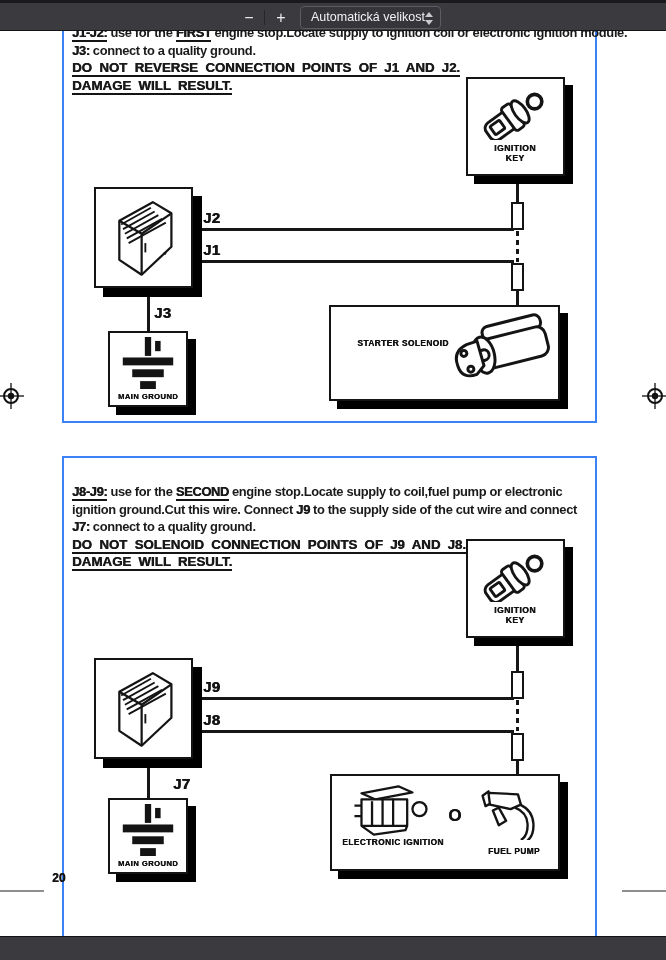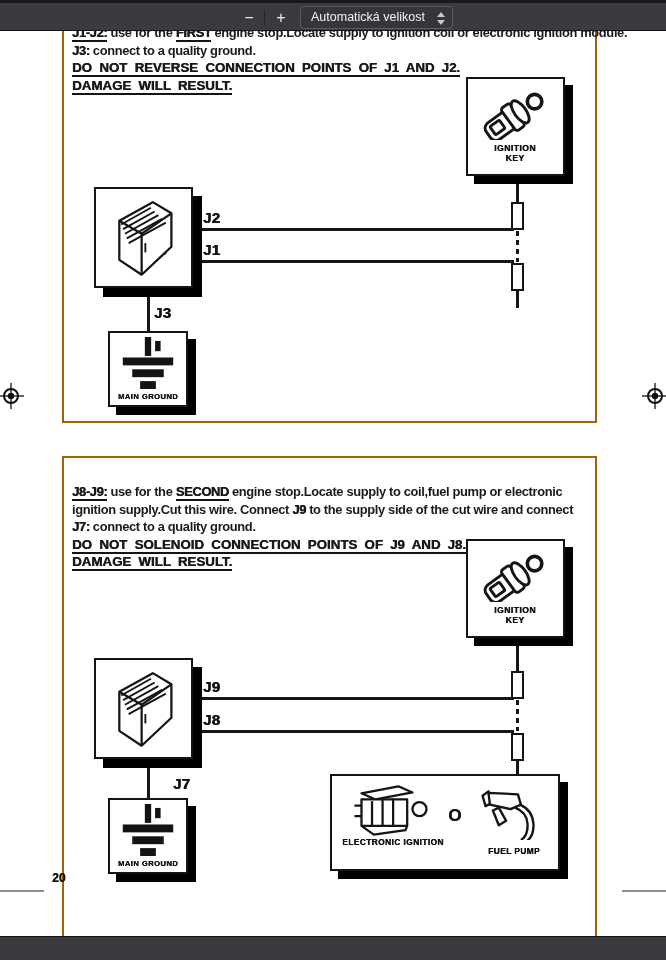--- a/index.html
+++ b/index.html
@@ -4,30 +4,30 @@
 <style>
   html,body{margin:0;padding:0;background:#fff;}
   .screen{position:relative;width:666px;height:960px;overflow:hidden;background:#fff;
           font-family:"Liberation Sans",sans-serif;color:#141414;}
   
   .toolbar{position:absolute;left:0;top:0;width:666px;height:31px;box-sizing:border-box;
            background:#3a3a3f;border-top:3px solid #1a1a1c;border-bottom:1px solid #141416;z-index:30;}
   .tb-btn{position:absolute;top:3px;width:26px;height:24px;line-height:23px;text-align:center;
           color:#ededf0;font-size:16px;cursor:default;}
   .tb-sep{position:absolute;left:264px;top:7px;width:1px;height:15px;background:#26262a;}
-  .tb-select{position:absolute;left:300px;top:3px;width:153px;height:23px;box-sizing:border-box;
+  .tb-select{position:absolute;left:300px;top:3px;width:141px;height:23px;box-sizing:border-box;
              background:#35353a;border:1px solid #5c5c61;border-radius:4px;color:#f2f2f4;
              font-size:12.5px;line-height:21px;padding-left:10px;}
   .tb-arrows{position:absolute;right:7px;top:5px;width:8px;height:13px;}
   .tri-up{width:0;height:0;border-left:4px solid transparent;border-right:4px solid transparent;
           border-bottom:5px solid #c9c9ce;margin-bottom:3px;}
   .tri-down{width:0;height:0;border-left:4px solid transparent;border-right:4px solid transparent;
           border-top:5px solid #c9c9ce;}
   
-  .sec{position:absolute;left:62px;width:535px;border:2px solid #a16207;box-sizing:border-box;background:#fff;}
+  .sec{position:absolute;left:62px;width:535px;border:2px solid #3b82f6;box-sizing:border-box;background:#fff;}
   .textblock{position:absolute;left:8px;width:524px;}
   .tline{white-space:nowrap;height:17.5px;font-size:12.9px;font-weight:700;letter-spacing:-.35px;color:#1a1a1a;}
   .tline .b{text-shadow:.5px 0 0 currentColor;}
   .tline .u{border-bottom:2.5px solid #141414;}
   .warn{font-size:13.3px;letter-spacing:0;word-spacing:3.5px;text-shadow:.5px 0 0 currentColor;}
   .box{position:absolute;background:#fff;border:2px solid #141414;box-shadow:8px 8px 0 #000;box-sizing:border-box;}
   .wire{position:absolute;background:#161616;}
   .dash{position:absolute;width:3px;background:repeating-linear-gradient(180deg,#161616 0 5px,transparent 5px 9px);}
   .conn{position:absolute;width:13px;height:28px;background:#fff;border:2px solid #141414;box-sizing:border-box;}
   .jlabel{position:absolute;font-size:15px;font-weight:700;text-shadow:.6px 0 0 currentColor;letter-spacing:.2px;}
@@ -104,26 +104,42 @@
           <rect x="31" y="0" width="8" height="24"></rect>
           <rect x="44" y="5" width="7" height="13"></rect>
           <rect x="3" y="26" width="64" height="10"></rect>
           <rect x="15" y="41" width="40" height="10"></rect>
           <rect x="25" y="56" width="20" height="10"></rect>
         </g>
       </svg>
       <div class="cap" style="left:0;bottom:4px;width:76px;font-size:7.6px;">MAIN GROUND</div>
     </div>
 
+    <div class="box" style="left:265px;top:281px;width:231px;height:96px;">
+      <div class="cap" style="left:16px;top:31px;width:112px;">STARTER SOLENOID</div>
+      <svg width="105" height="84" viewBox="0 0 120 95" style="position:absolute;left:118px;top:4px;">
+        <g fill="#fff" stroke="#141414" stroke-width="3.4" stroke-linejoin="round">
+          <g transform="rotate(-14 60 48)">
+            <rect x="44" y="14" width="68" height="16" rx="7"></rect>
+            <rect x="38" y="28" width="76" height="34" rx="10"></rect>
+            <ellipse cx="40" cy="45" rx="12" ry="21"></ellipse>
+            <circle cx="40" cy="45" r="6"></circle>
+          </g>
+          <path d="M20 38 Q4 46 10 62 Q15 78 32 72 L40 62 L32 34 Z"></path>
+          <circle cx="17" cy="48" r="3.4"></circle>
+          <circle cx="25" cy="66" r="3.4"></circle>
+        </g>
+      </svg>
+    </div>
   </div>
 
   <div class="sec" style="top:456px;height:560px;">
     <div class="textblock" style="top:26px;">
       <div class="tline"><span class="b u">J8-J9:</span><span> use for the </span><span class="b u">SECOND</span><span> engine stop.Locate supply to coil,fuel pump or electronic</span></div>
-      <div class="tline"><span>ignition supply.Cut this wire. Connect </span><span class="b">J9</span><span> to the supply side of the cut wire and connect</span></div>
+      <div class="tline"><span>ignition ground.Cut this wire. Connect </span><span class="b">J9</span><span> to the supply side of the cut wire and connect</span></div>
       <div class="tline"><span class="b">J7:</span><span> connect to a quality ground.</span></div>
       <div class="tline warn"><span class="b u">DO NOT SOLENOID CONNECTION POINTS OF J9 AND J8.</span></div>
       <div class="tline warn"><span class="b u">DAMAGE WILL RESULT.</span></div>
     </div>
 
     <div class="wire" style="left:452px;top:176px;width:3px;height:38px;"></div>
     <div class="wire" style="left:134px;top:239px;width:316px;height:3px;"></div>
     <div class="wire" style="left:134px;top:272px;width:316px;height:3px;"></div>
     <div class="dash" style="left:452px;top:242px;height:31px;"></div>
     <div class="wire" style="left:452px;top:302px;width:3px;height:16px;"></div>

